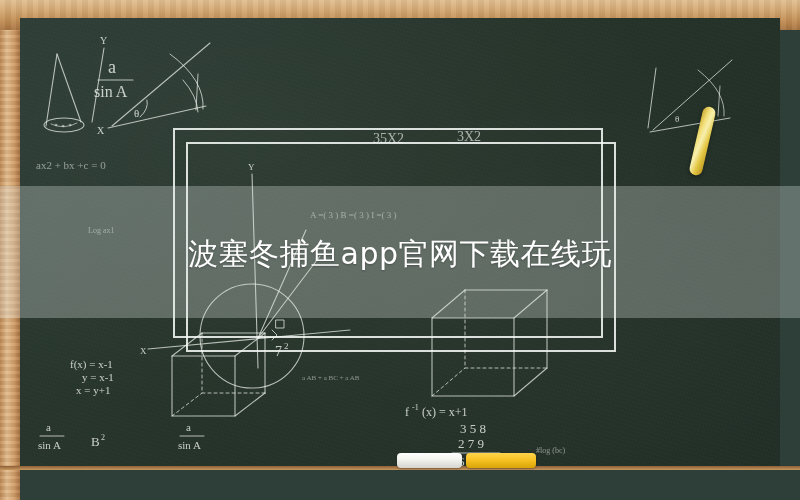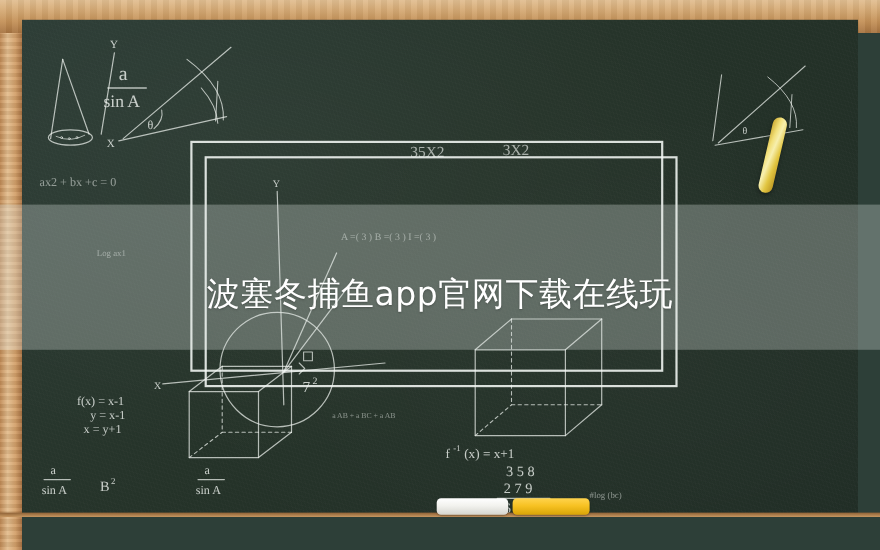--- a/index.html
+++ b/index.html
@@ -98,21 +98,21 @@
     position:absolute; left:0; top:186px;
     width:800px; height:132px;
     background: rgba(226,233,228,0.30);
     z-index: 5;
     pointer-events:none;
   }
 
   
   .title {
     position:absolute;
-    left:0; top:199px; width:800px; height:136px;
+    left:0; top:186px; width:800px; height:136px;
     display:flex; align-items:center; justify-content:center;
     z-index: 6;
   }
   .title span {
     color:#ffffff;
     font-size:30px;
     letter-spacing:0.5px;
     font-family:"DejaVu Sans","Liberation Sans",sans-serif;
     text-shadow: 0 1px 2px rgba(0,0,0,0.25);
     white-space:nowrap;

